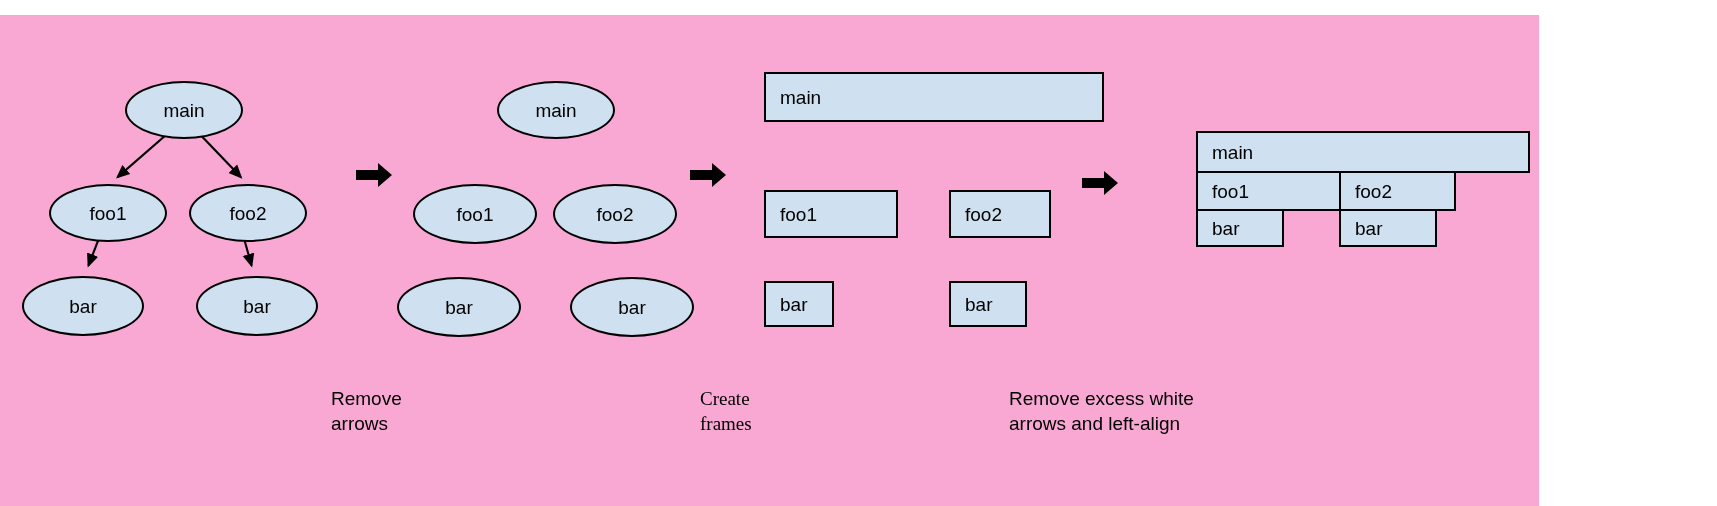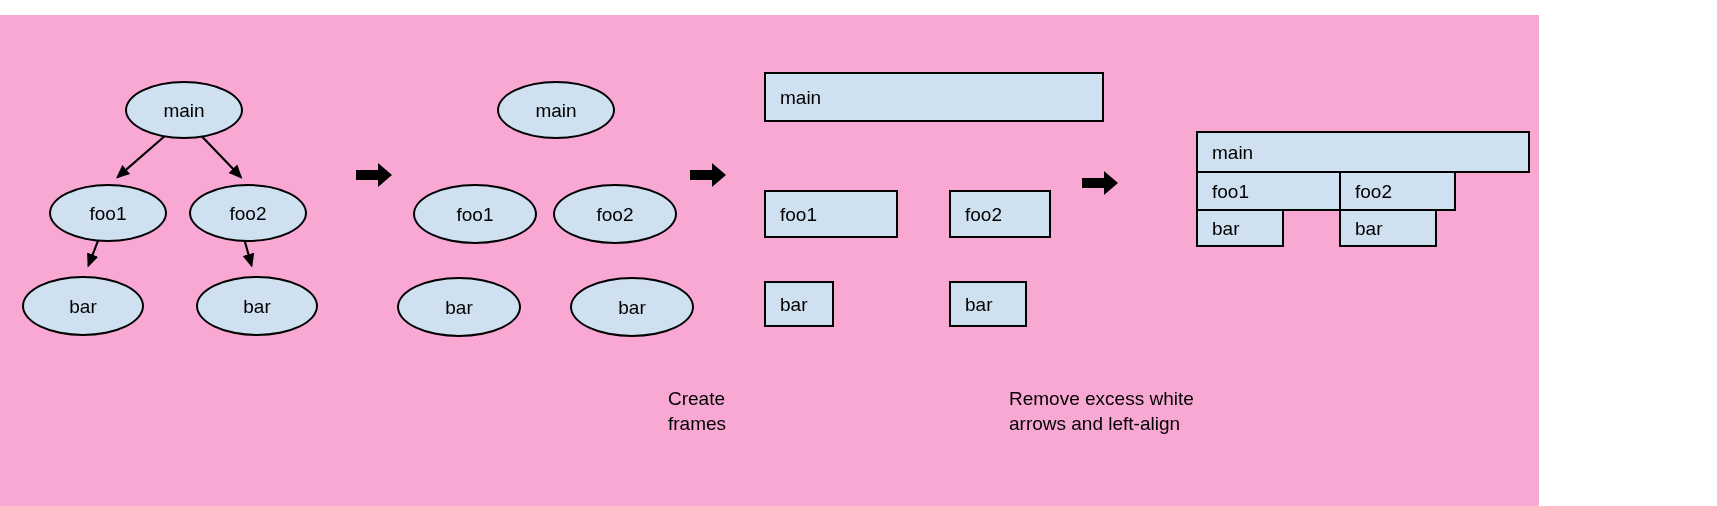--- a/index.html
+++ b/index.html
@@ -126,20 +126,22 @@
       <span>bar</span>
     </div>
   </div>
 
   <div class="stage-arrow" style="left:356px; top:147px;">
     <svg viewBox="0 0 36 26" width="36" height="26" aria-hidden="true">
       <path d="M0,8 L22,8 L22,1 L36,13 L22,25 L22,18 L0,18 Z" fill="#000000"></path>
     </svg>
   </div>
 
+  <div class="caption" style="left:331px; top:371px; width:180px;">Remove
+arrows</div>
 
   <div class="panel" style="left:390px; top:0px; width:330px; height:340px;">
 
     <div class="node ellipse" style="left:107px; top:66px; width:118px; height:58px;">
       <span>main</span>
     </div>
 
     <div class="node ellipse" style="left:23px; top:169px; width:124px; height:60px;">
       <span>foo1</span>
     </div>
@@ -156,21 +158,21 @@
       <span>bar</span>
     </div>
   </div>
 
   <div class="stage-arrow" style="left:690px; top:147px;">
     <svg viewBox="0 0 36 26" width="36" height="26" aria-hidden="true">
       <path d="M0,8 L22,8 L22,1 L36,13 L22,25 L22,18 L0,18 Z" fill="#000000"></path>
     </svg>
   </div>
 
-  <div class="caption" style="left:668px; top:371px; width:180px;">Create
+  <div class="caption" style="left:700px; top:371px; width:180px;font-family:Liberation Serif, serif;">Create
 frames</div>
 
   <div class="panel" style="left:764px; top:0px; width:330px; height:340px;">
 
     <div class="node rect" style="left:0px; top:57px; width:340px; height:50px;">
       <span>main</span>
     </div>
 
     <div class="node rect" style="left:0px; top:175px; width:134px; height:48px;">
       <span>foo1</span>

